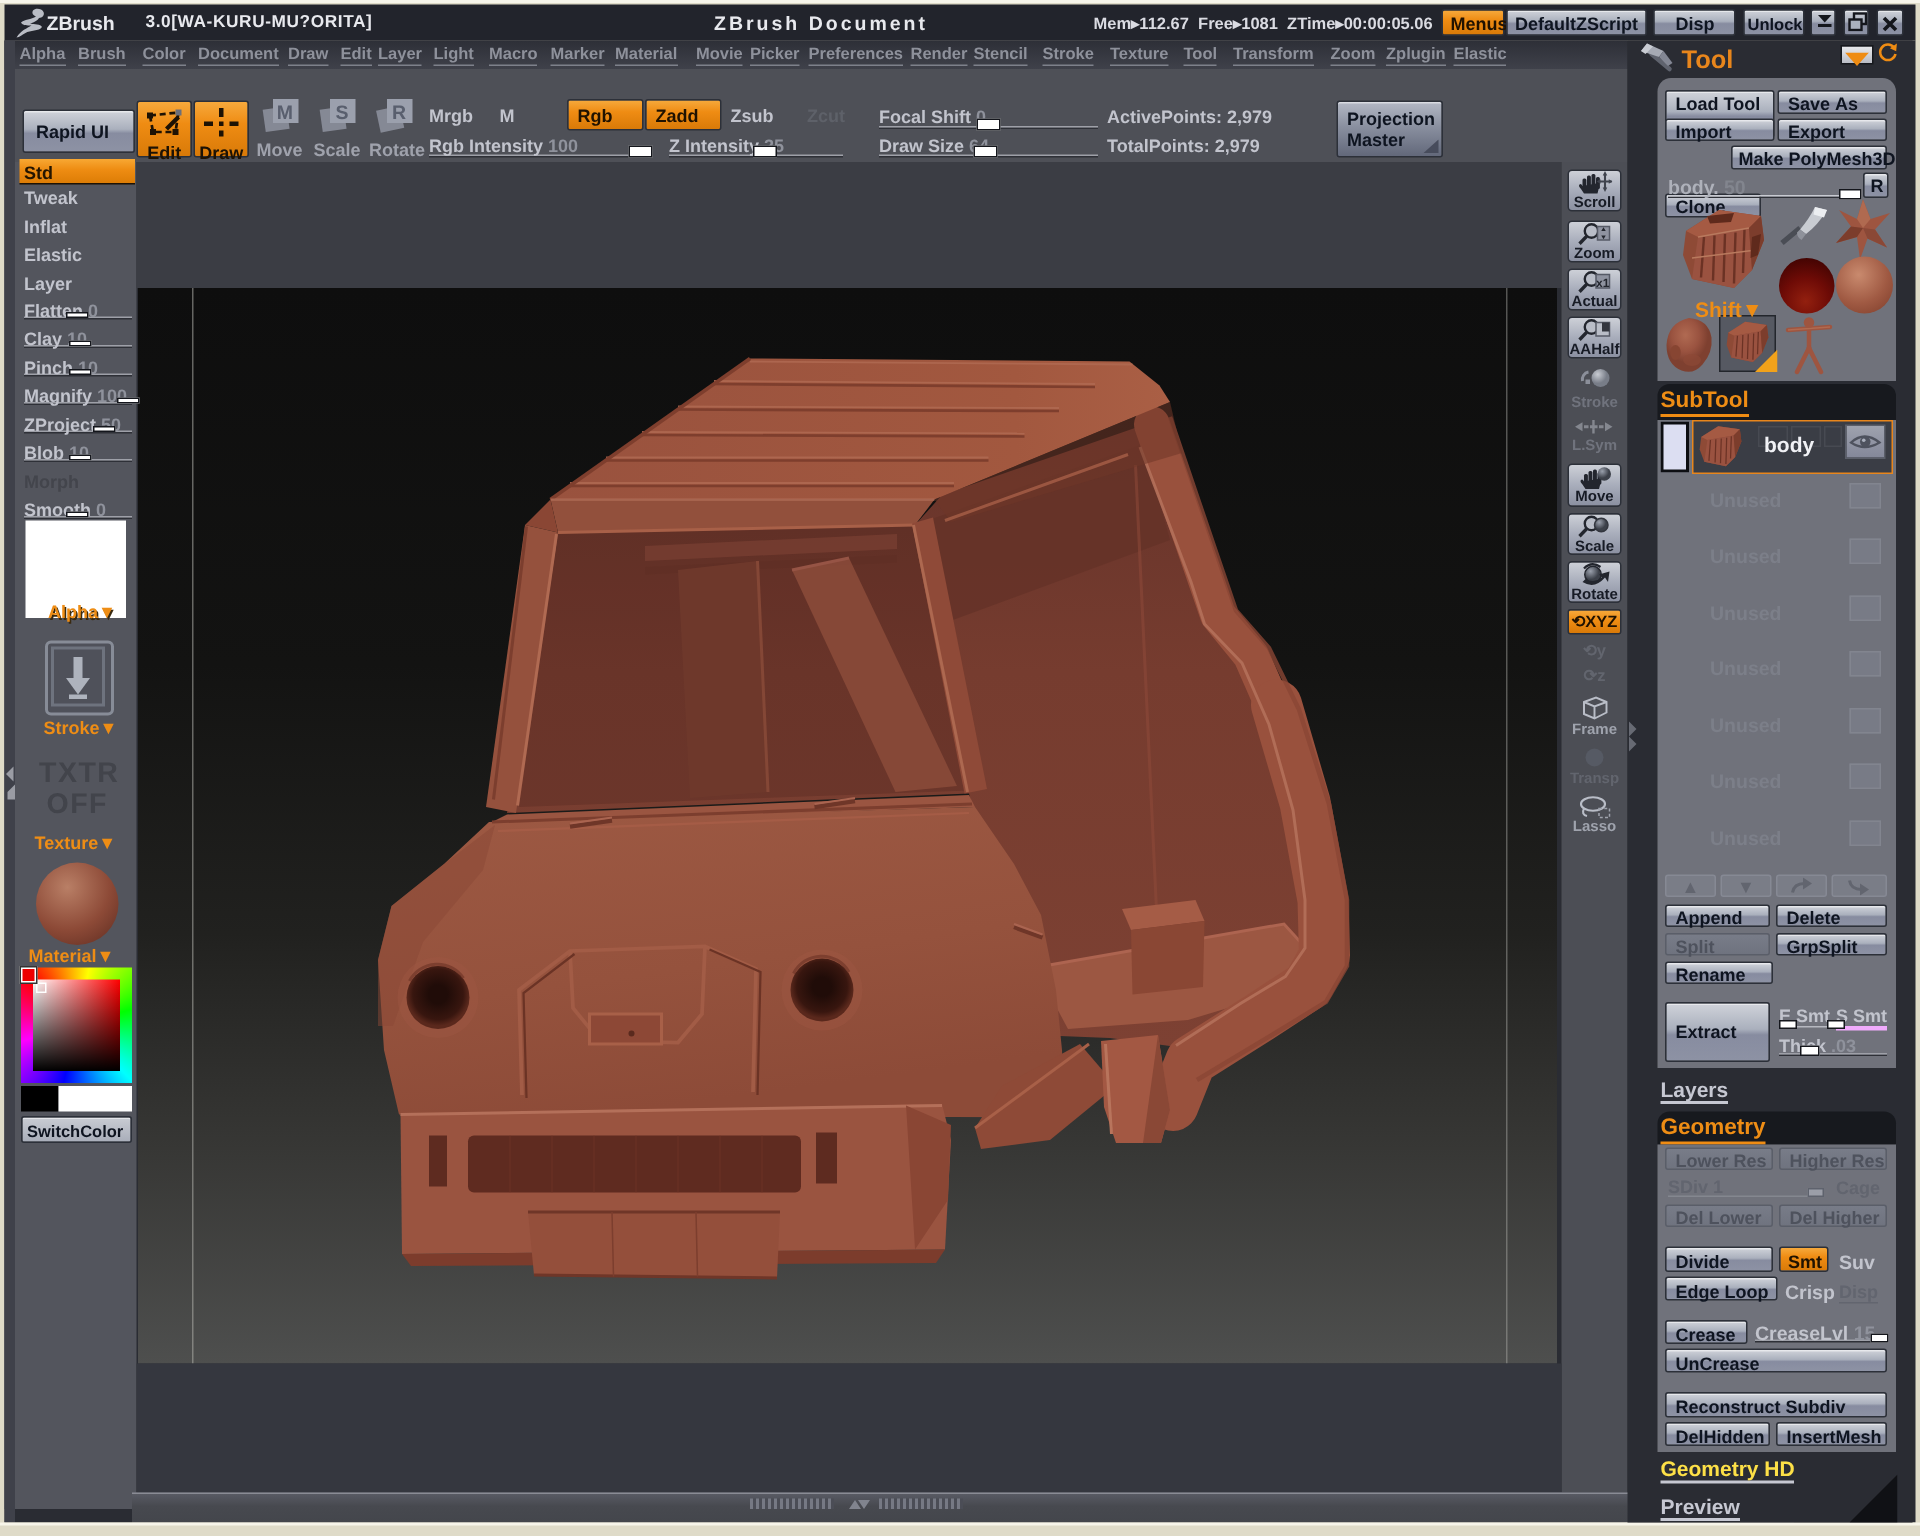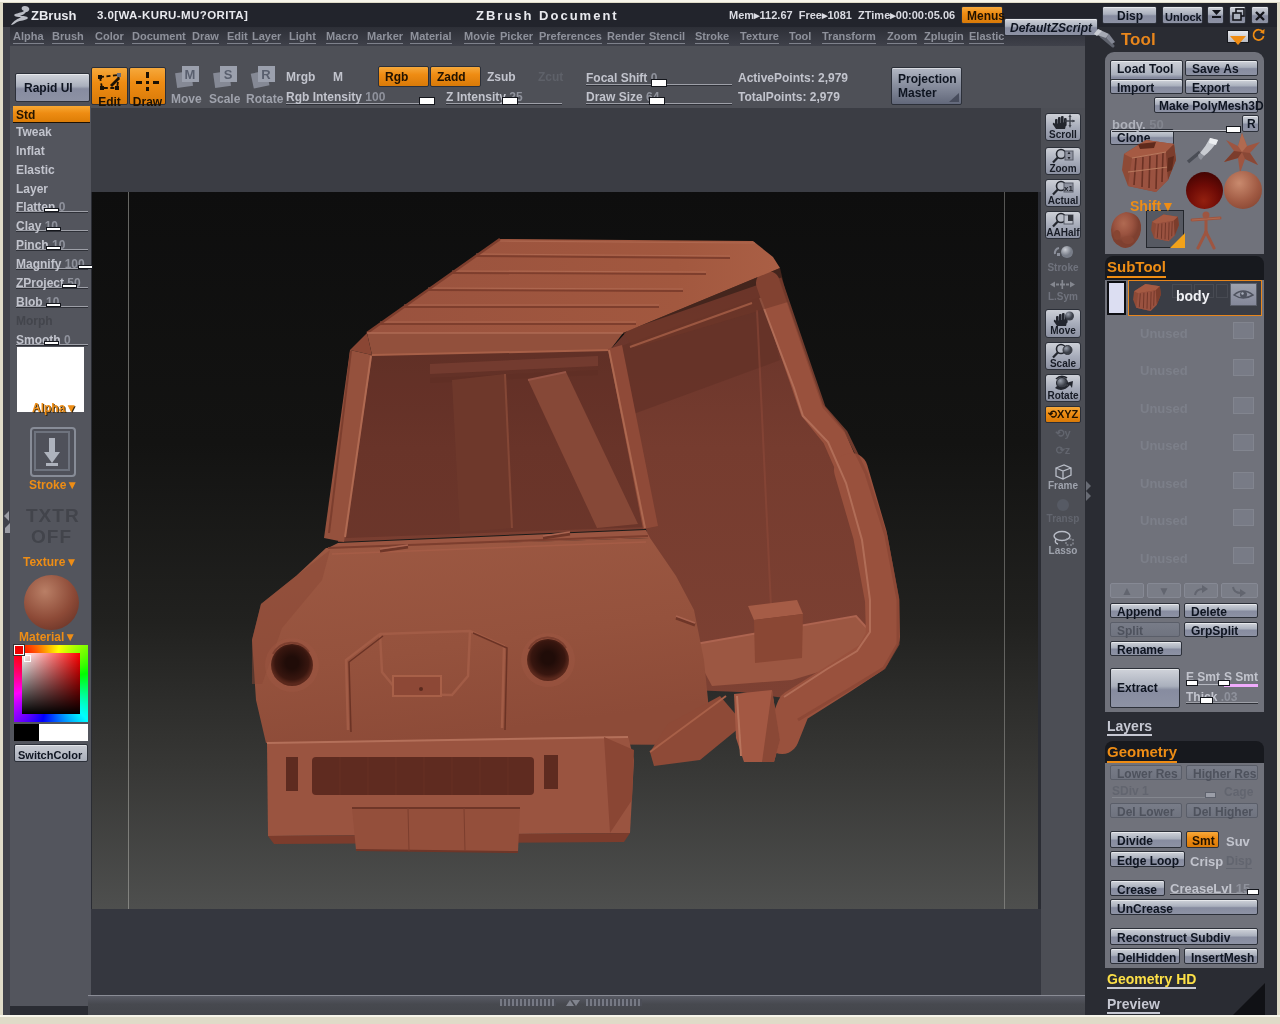--- a/index.html
+++ b/index.html
@@ -50,21 +50,21 @@
 
 <div class="abs" style="left:1085px;top:27px;width:190px;height:988px;background:#2a2c33;"></div>
 <svg class="abs" style="left:8px;top:4px" width="26" height="23" viewBox="0 0 26 23">
 <path d="M3 21 C6 16 10 15 13 13 C10 13 7 13 6 11 C8 9 13 9 16 7 C14 6 13 5 14 3 C16 1 20 2 21 4 C22 6 20 8 18 8 C17 10 14 11 12 12 C15 12 19 12 20 14 C18 17 12 16 9 18 C7 19 5 21 3 21 Z" fill="#b9bcc4"></path>
   </svg>
 <div class="txt" style="left:31px;top:8px;font-size:13px;color:#e8e9ee;">ZBrush</div>
 <div class="txt" style="left:97px;top:9px;font-size:11.5px;color:#e8e9ee;letter-spacing:0.4px;">3.0[WA-KURU-MU?ORITA]</div>
 <div class="txt" style="left:476px;top:8px;font-size:13px;color:#e8e9ee;letter-spacing:2px;">ZBrush&nbsp;Document</div>
 <div class="txt" style="left:729px;top:9px;font-size:11px;color:#dadbe2;">Mem▸112.67&nbsp;&nbsp;Free▸1081&nbsp;&nbsp;ZTime▸00:00:05.06</div>
 <div class="obtn" style="left:961px;top:6px;width:42px;height:18px;padding:2px 0 0 5px;">Menus</div>
-<div class="btn" style="left:1004px;top:18px;width:94px;height:18px;padding:2px 0 0 5px;font-style:italic;">DefaultZScript</div>
+<div class="btn" style="left:1004px;top:6px;width:94px;height:18px;padding:2px 0 0 5px;">DefaultZScript</div>
 <div class="btn" style="left:1102px;top:6px;width:55px;height:18px;padding:2px 0 0 14px;">Disp</div>
 <div class="btn" style="left:1162px;top:6px;width:41px;height:18px;padding:3px 0 0 2px;font-size:11px;">Unlock</div>
 <div class="btn" style="left:1207px;top:6px;width:17px;height:18px;"><svg width="13" height="13" viewBox="0 0 13 13" style="margin:-1px 0 0 -4px">
       <path d="M2 3 L11 3 L6.5 8 Z" fill="#14161c"></path>
       <rect x="2" y="9" width="9" height="2" fill="#14161c"></rect>
     </svg></div>
 <div class="btn" style="left:1229px;top:6px;width:17px;height:18px;"><svg width="13" height="13" viewBox="0 0 13 13" style="margin:0 0 0 -4px">
       <rect x="4" y="1" width="8" height="7" fill="none" stroke="#14161c" stroke-width="1.6"></rect>
       <rect x="1" y="5" width="8" height="7" fill="#aab0bd" stroke="#14161c" stroke-width="1.6"></rect>
     </svg></div>

